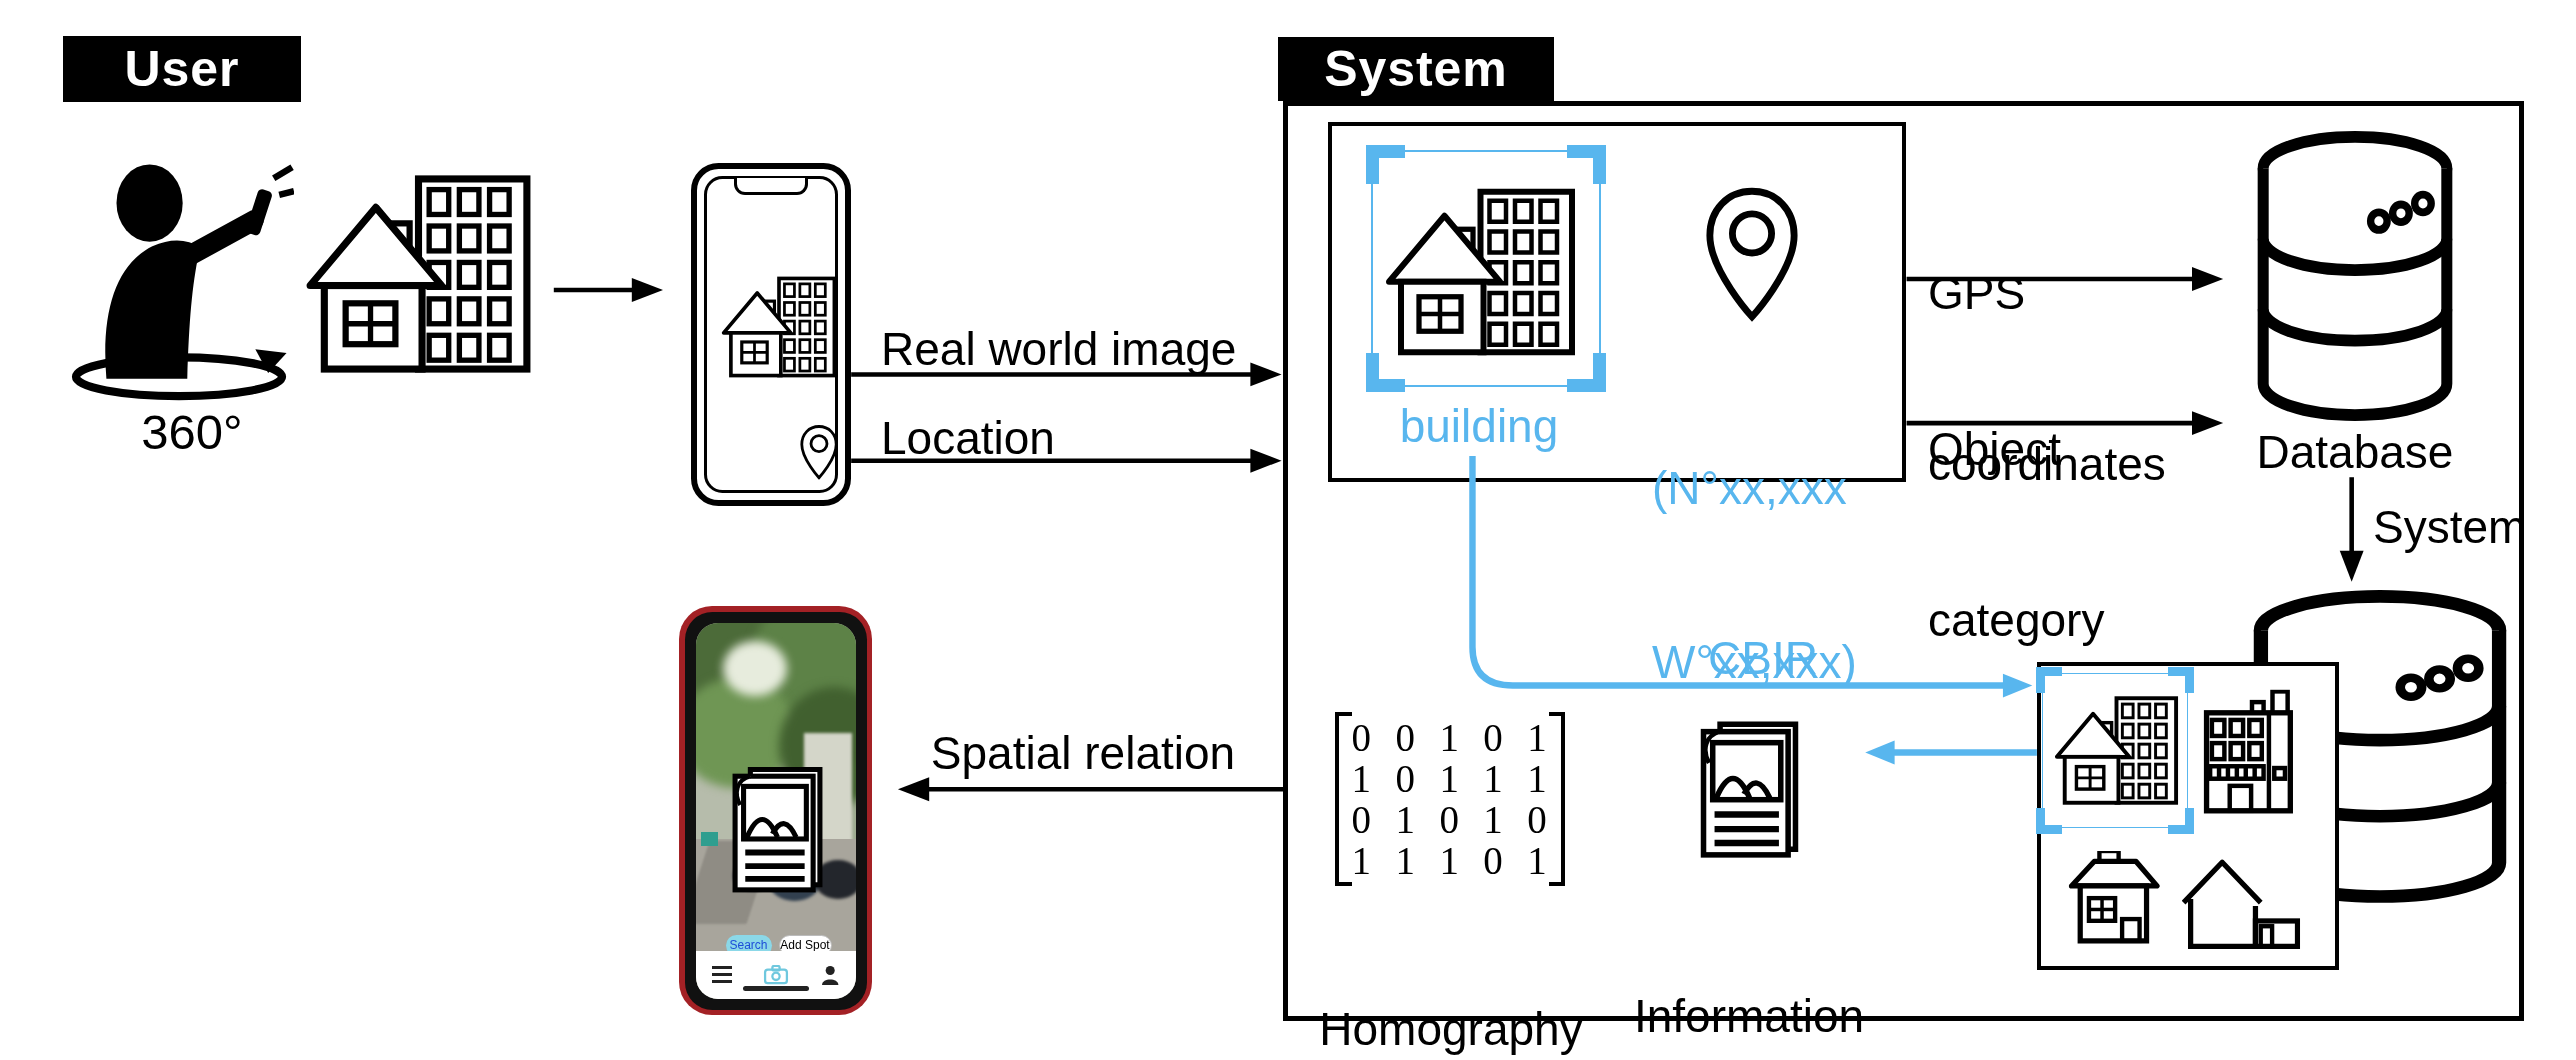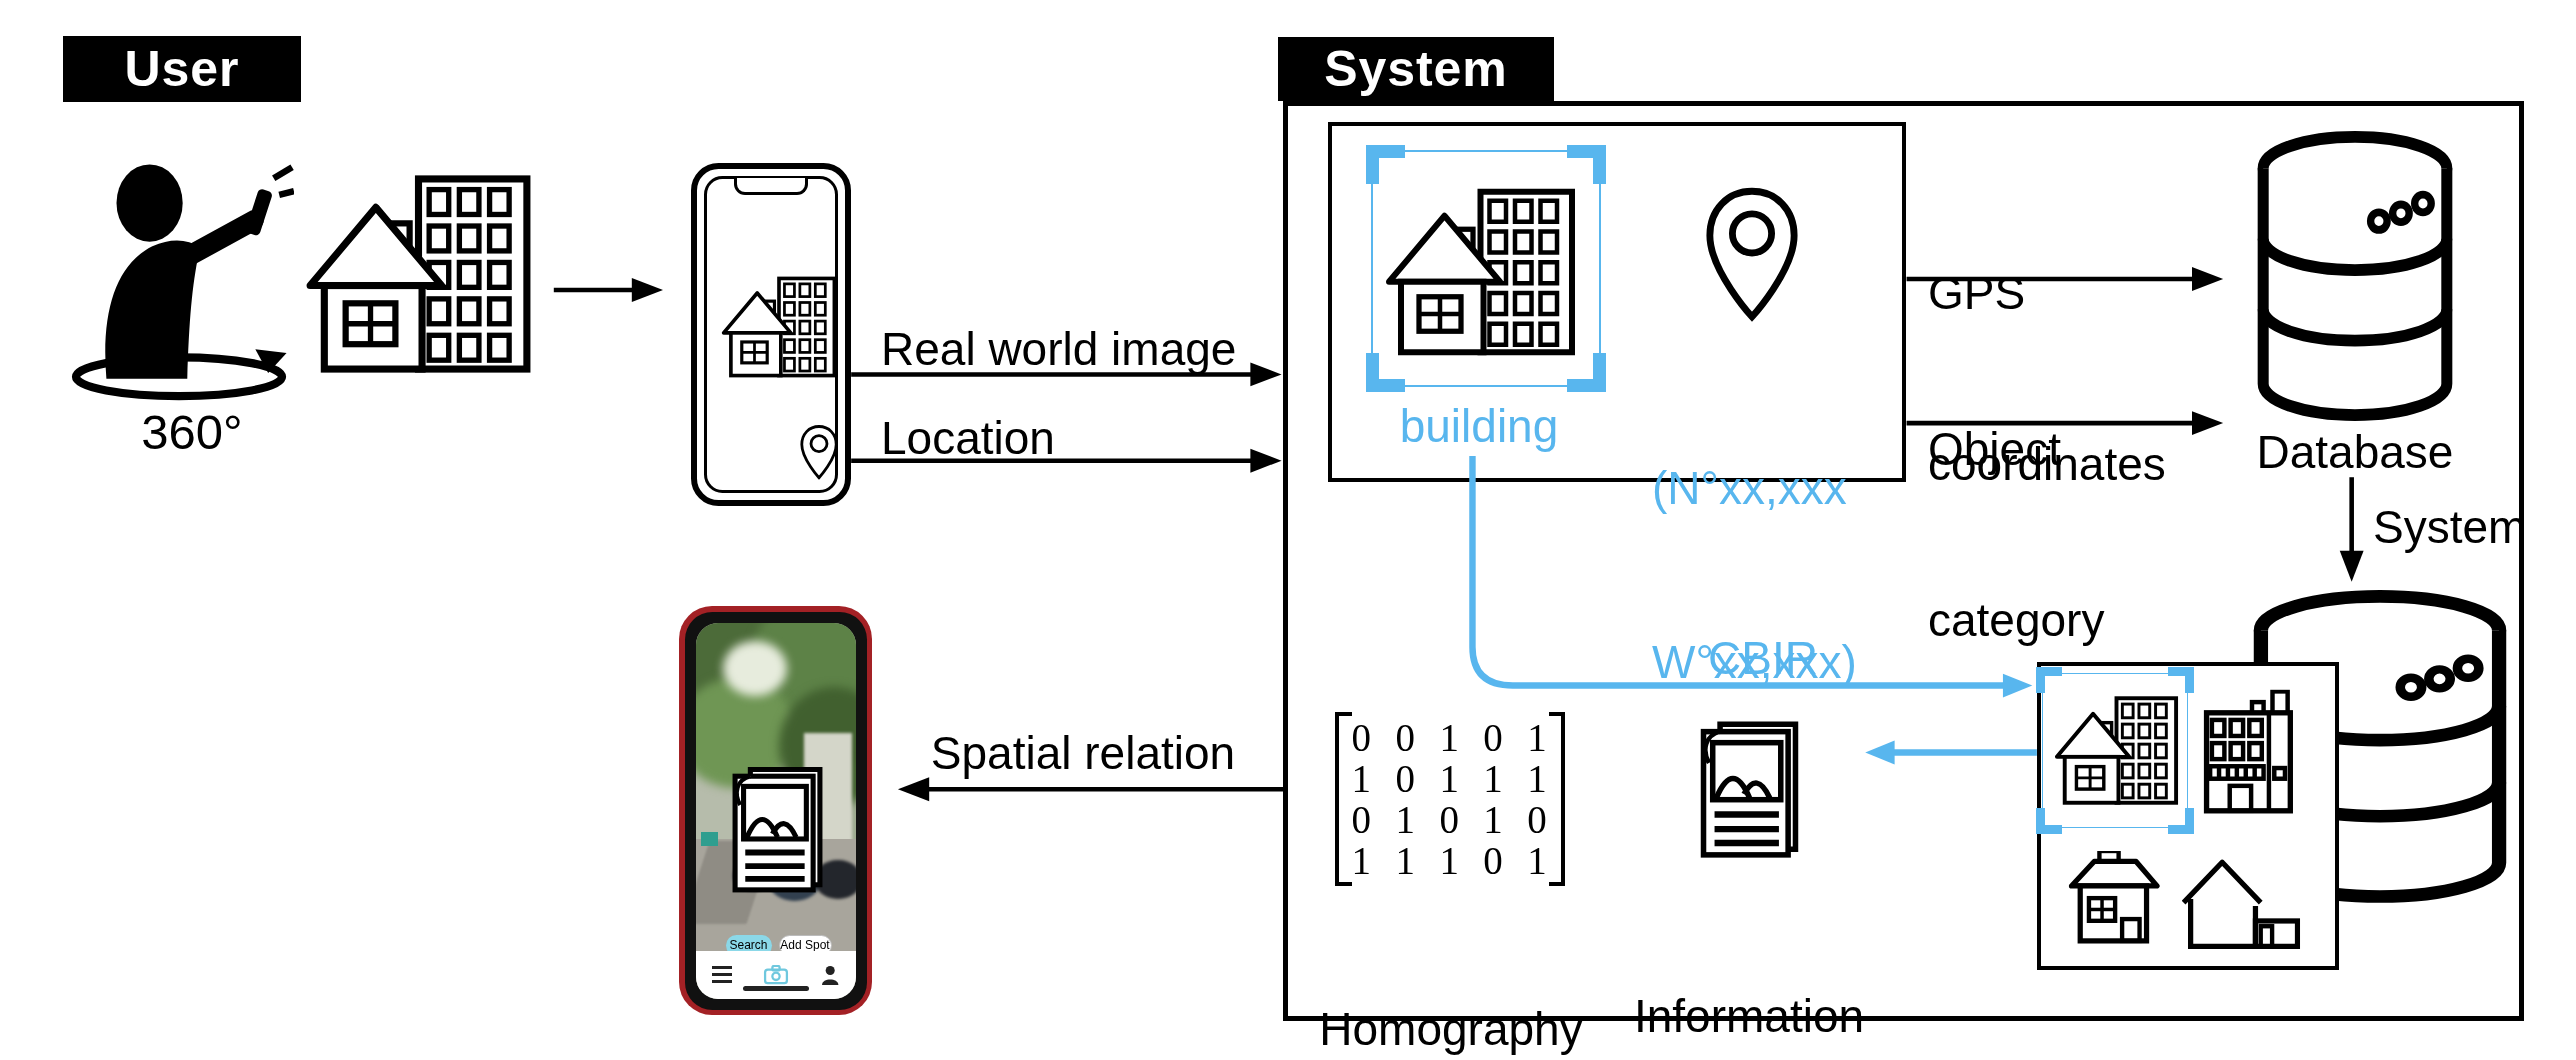--- a/index.html
+++ b/index.html
@@ -27,21 +27,21 @@
   #phone1-screen{position:absolute;left:7.3px;top:7.3px;right:7.3px;bottom:7.3px;border:3.7px solid #000;border-radius:18.4px;}
   #phone1-notch{position:absolute;left:50%;transform:translateX(-50%);top:-1.8px;width:68px;height:14.7px;
      background:#fff;border:3.7px solid #000;border-top:none;border-radius:0 0 11px 11px;}
   #phone2{background:#A32125;border-radius:33px;}
   #phone2-bezel{position:absolute;left:5.5px;top:5.5px;right:5.5px;bottom:5.5px;background:#111;border-radius:27.5px;}
   #phone2-screen{position:absolute;left:11px;top:11px;right:11px;bottom:11px;border-radius:22px;overflow:hidden;background:#b6bcab;}
   .blob{position:absolute;border-radius:50%;filter:blur(4.6px);}
   #p2-nav{position:absolute;left:0;right:0;bottom:0;height:48px;background:#fff;display:flex;align-items:center;justify-content:space-between;padding:0 16.5px;box-sizing:border-box;}
   #p2-home{position:absolute;left:50%;transform:translateX(-50%);bottom:7.3px;width:66px;height:5.5px;border-radius:2.8px;background:#222;}
   .pill{position:absolute;height:21px;border-radius:11px;font-size:12px;display:flex;align-items:center;justify-content:center;}
-  .pill.cyan{background:#8BD8E8;color:#000000;}
+  .pill.cyan{background:#8BD8E8;color:#1d4ed8;}
   .pill.white{background:#fff;color:#000;border:0.9px solid #bbb;box-sizing:border-box;}
   .hamb{display:flex;flex-direction:column;gap:3.7px;}
   .hamb i{display:block;width:20px;height:3.2px;background:#222;}
   
   #matrix{display:flex;flex-direction:column;justify-content:space-between;
      padding:5.5px 16.5px;box-sizing:border-box;}
   #matrix .mrow{font-family:"Liberation Serif", serif;font-size:39px;line-height:40px;text-align:left;word-spacing:14.7px;white-space:pre;}
   .bracket{position:absolute;top:0;bottom:0;width:16.5px;box-sizing:border-box;}
   .bracket.l{left:0;border-left:4.6px solid #000;border-top:4.6px solid #000;border-bottom:4.6px solid #000;}
   .bracket.r{right:0;border-right:4.6px solid #000;border-top:4.6px solid #000;border-bottom:4.6px solid #000;}

